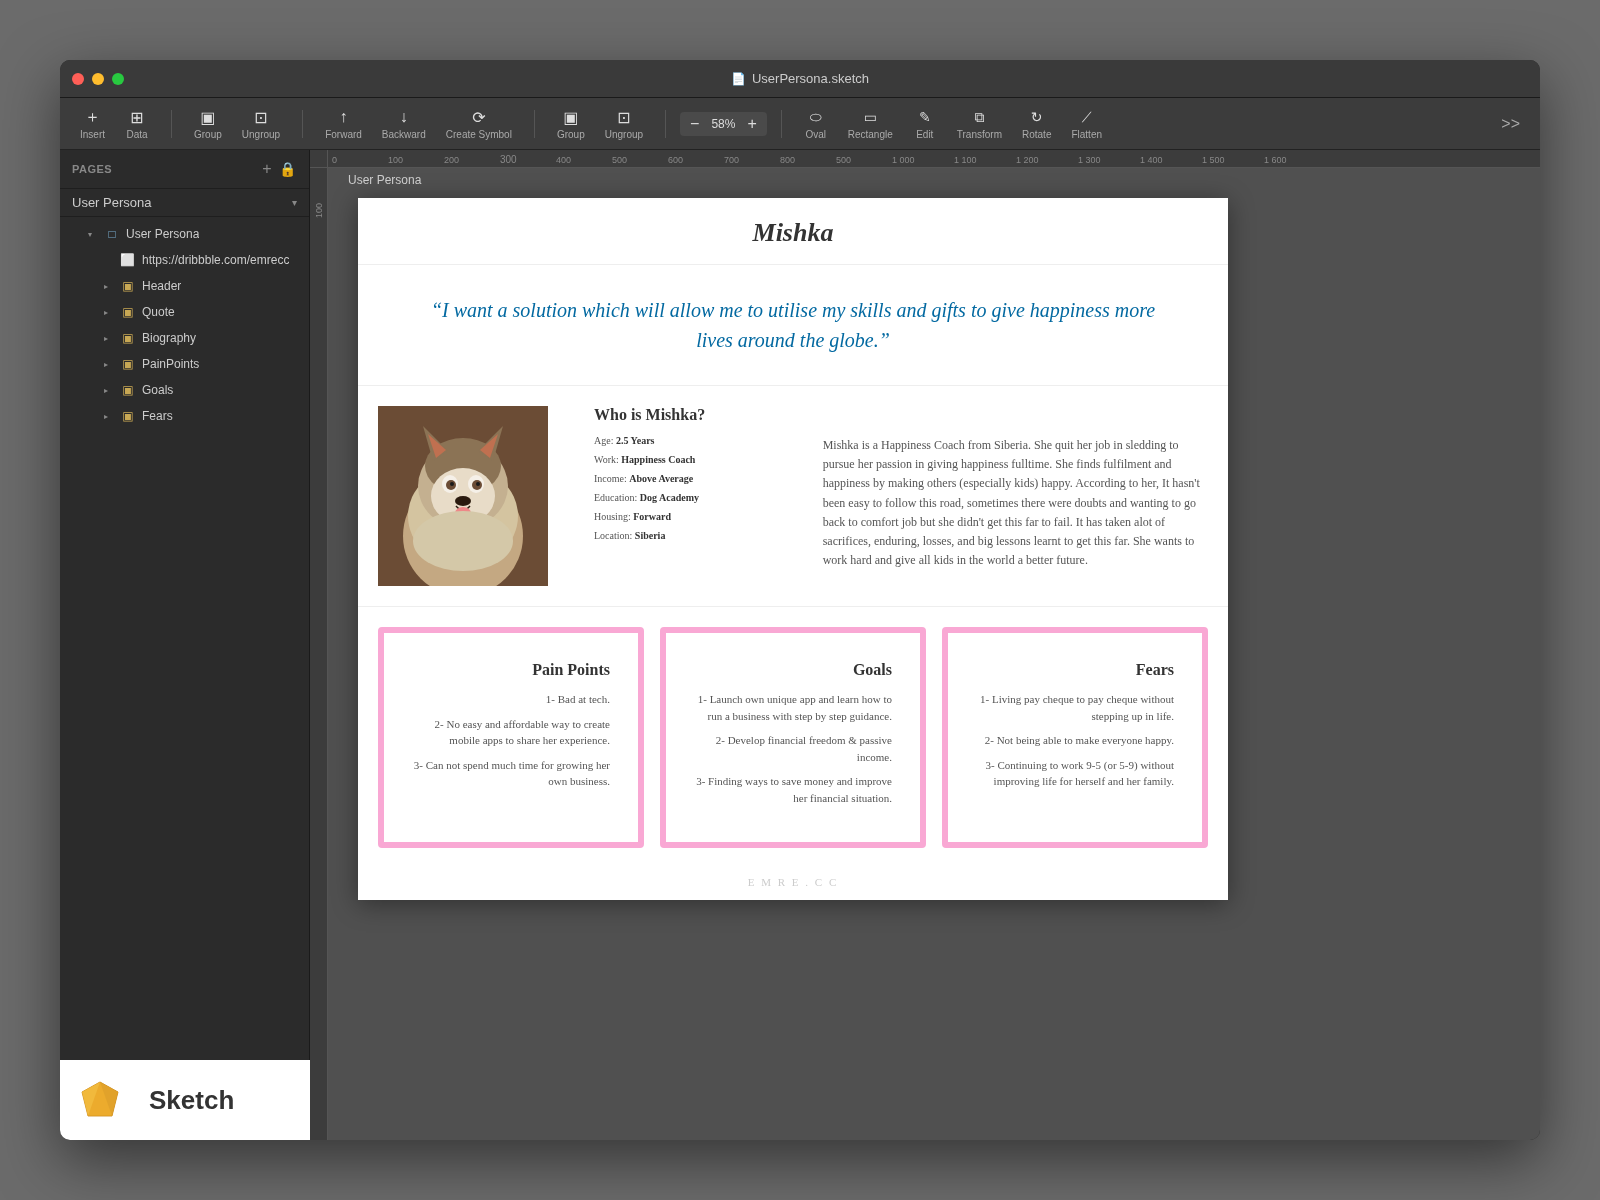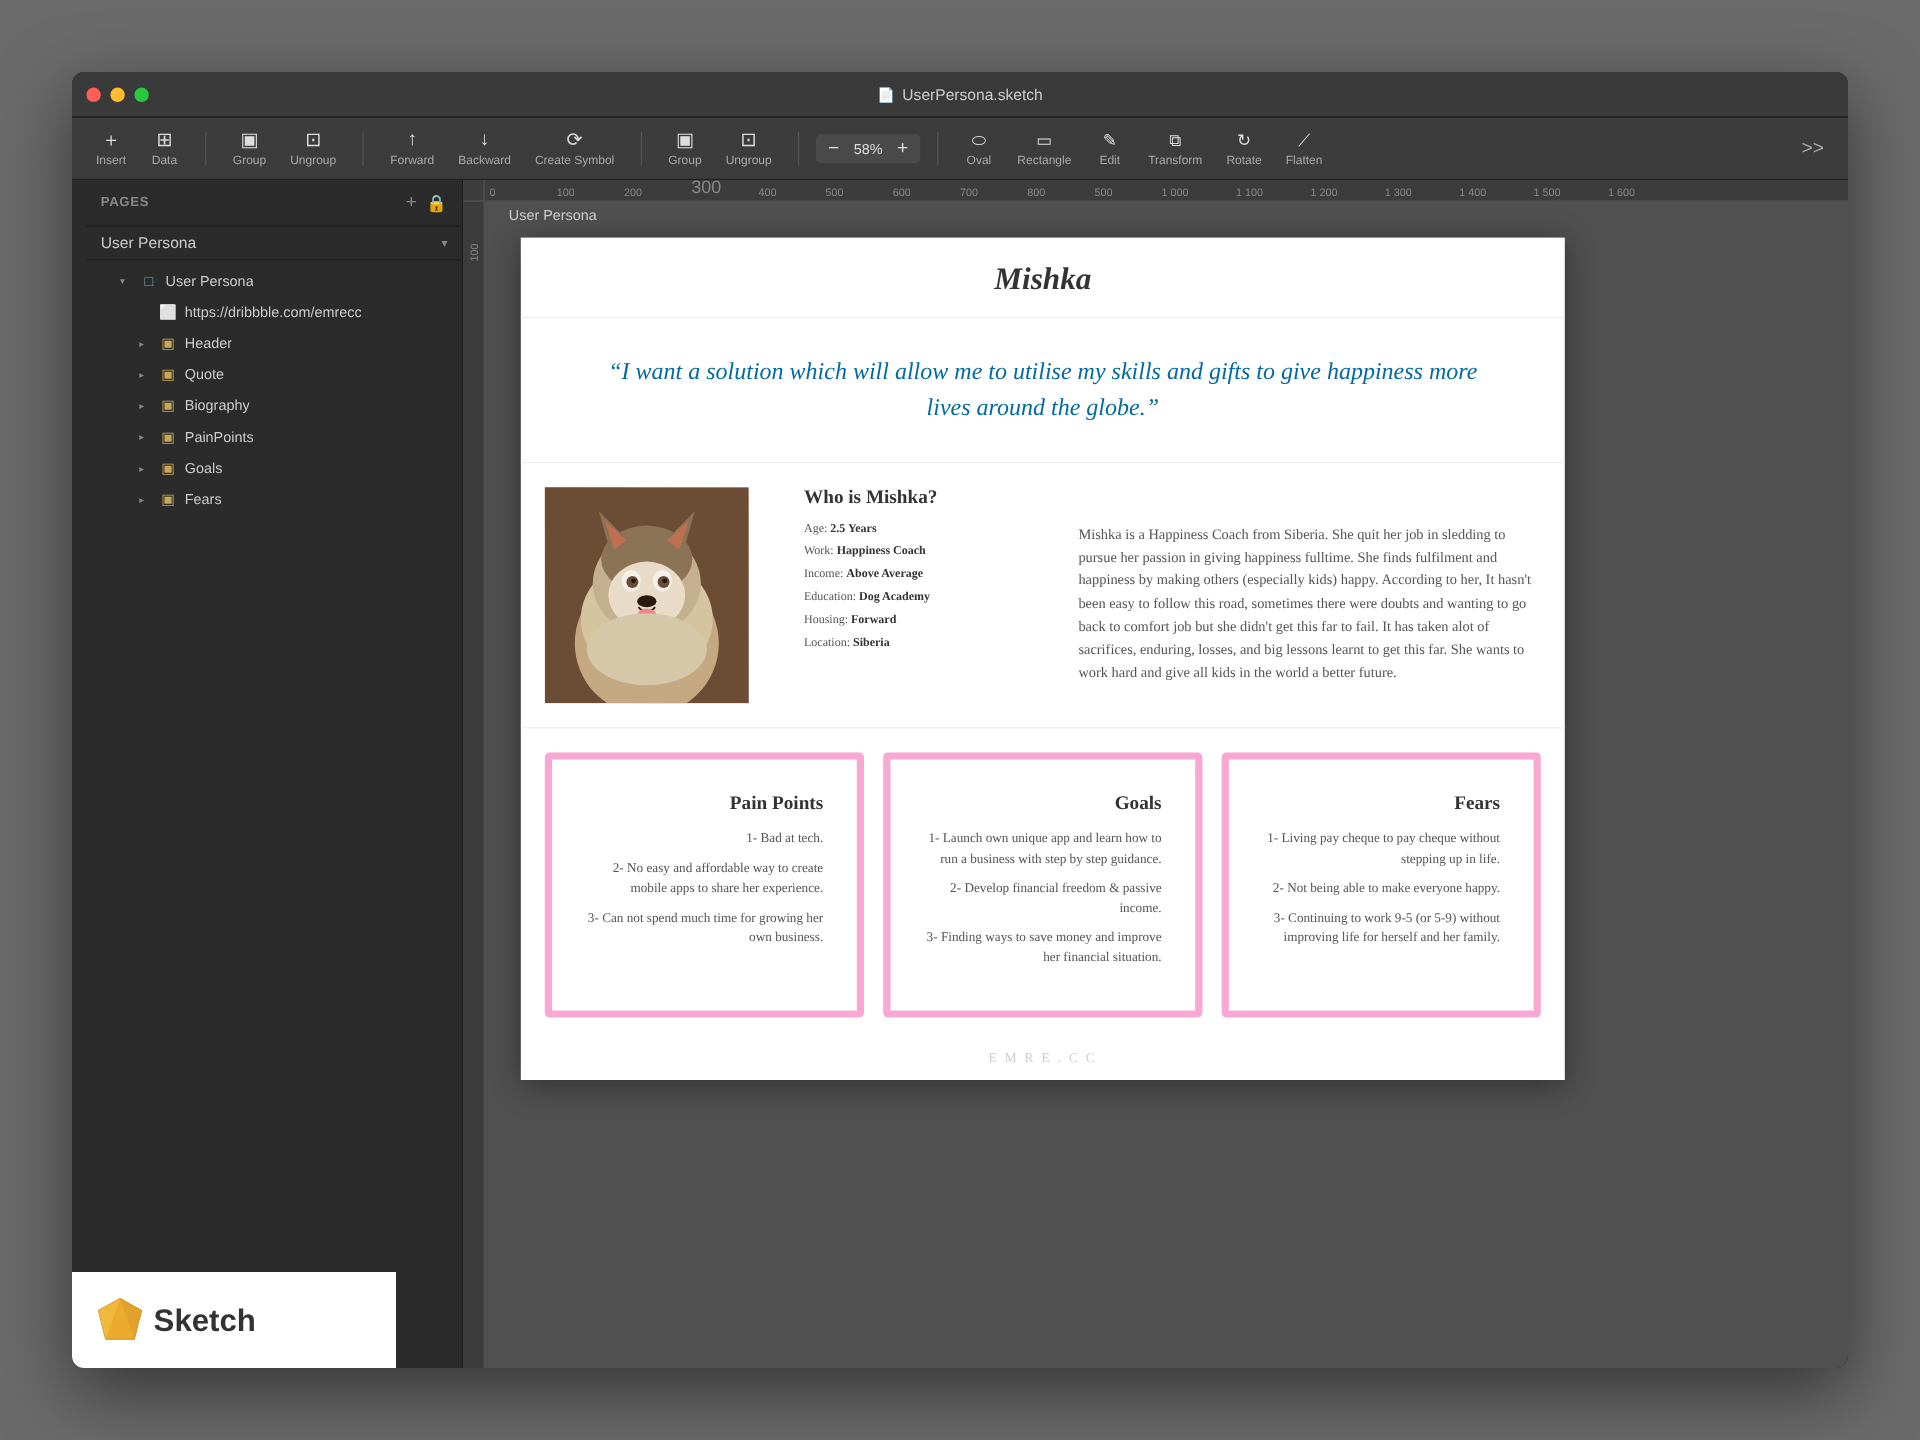--- a/index.html
+++ b/index.html
@@ -140,27 +140,26 @@
 
     
     .main-area {
       display: flex;
       flex: 1;
       overflow: hidden;
     }
 
     
     .sidebar {
-      width: 326px;
+      width: 250px;
       background: #2b2b2b;
       border-right: 1px solid #1a1a1a;
       display: flex;
       flex-direction: column;
       flex-shrink: 0;
-      padding-left: 12px;
     }
     .sidebar-header {
       display: flex;
       align-items: center;
       justify-content: space-between;
       padding: 10px 12px;
       border-bottom: 1px solid #1e1e1e;
     }
     .sidebar-header-label {
       color: #888;
@@ -404,21 +403,21 @@
     .sketch-branding {
       position: absolute;
       bottom: 0;
       left: 0;
       width: 270px;
       height: 80px;
       background: white;
       display: flex;
       align-items: center;
       padding: 0 20px;
-      gap: 8px;
+      gap: 29px;
     }
     .sketch-logo {
       width: 40px;
       height: 40px;
     }
     .sketch-name {
       font-size: 26px;
       font-weight: 600;
       color: #333;
       font-family: -apple-system, sans-serif;
@@ -626,21 +625,21 @@
 
     <div class="canvas-area">
 
       <div class="ruler-corner"></div>
 
       <div class="ruler-top-strip">
         <div style="position:absolute; top:0; left:0; right:0; bottom:0; display:flex; align-items:flex-end; padding-left:0;">
           <div style="position:absolute; left:4px; bottom:2px; font-size:9px; color:#888;">0</div>
           <div style="position:absolute; left:60px; bottom:2px; font-size:9px; color:#888;">100</div>
           <div style="position:absolute; left:116px; bottom:2px; font-size:9px; color:#888;">200</div>
-          <div style="position:absolute; left:172px; bottom:2px; font-size:15px; color:#888;">300</div>
+          <div style="position:absolute; left:172px; bottom:2px; font-size:10px; color:#888;">300</div>
           <div style="position:absolute; left:228px; bottom:2px; font-size:9px; color:#888;">400</div>
           <div style="position:absolute; left:284px; bottom:2px; font-size:9px; color:#888;">500</div>
           <div style="position:absolute; left:340px; bottom:2px; font-size:9px; color:#888;">600</div>
           <div style="position:absolute; left:396px; bottom:2px; font-size:9px; color:#888;">700</div>
           <div style="position:absolute; left:452px; bottom:2px; font-size:9px; color:#888;">800</div>
           <div style="position:absolute; left:508px; bottom:2px; font-size:9px; color:#888;">500</div>
           <div style="position:absolute; left:564px; bottom:2px; font-size:9px; color:#888;">1 000</div>
           <div style="position:absolute; left:626px; bottom:2px; font-size:9px; color:#888;">1 100</div>
           <div style="position:absolute; left:688px; bottom:2px; font-size:9px; color:#888;">1 200</div>
           <div style="position:absolute; left:750px; bottom:2px; font-size:9px; color:#888;">1 300</div>

